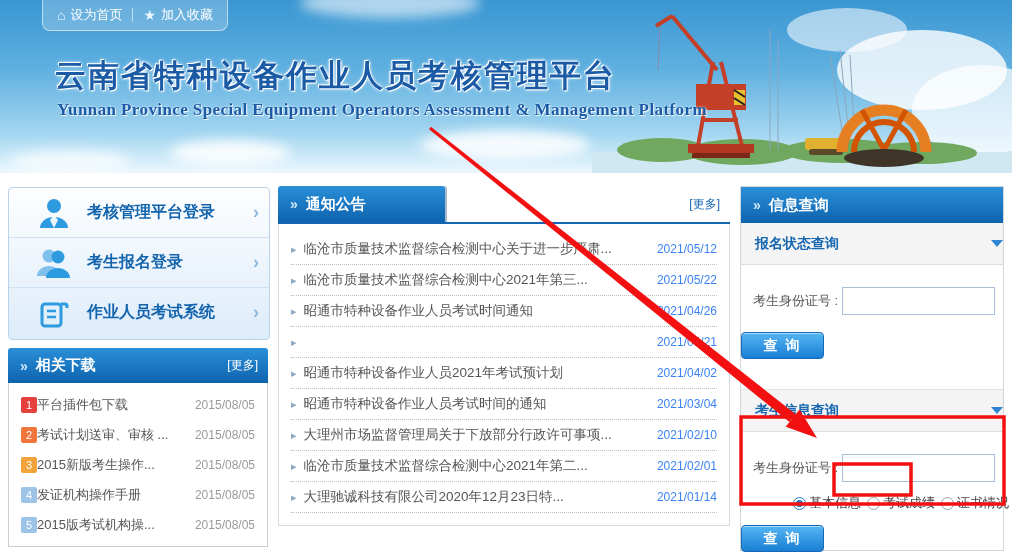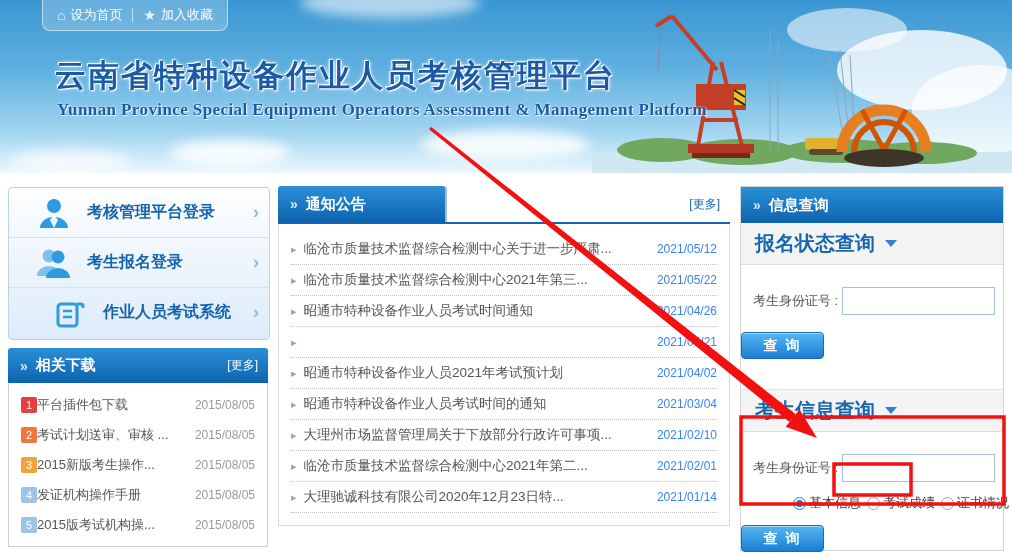--- a/index.html
+++ b/index.html
@@ -49,21 +49,21 @@
   
   .login-panel{
     position:absolute;left:8px;top:187px;width:260px;height:151px;
     border:1px solid #b9d3ea;border-radius:4px;
     background:linear-gradient(#fdfeff,#ddecfa);
   }
   .login-row{
     height:49px;display:flex;align-items:center;cursor:pointer;
     border-bottom:1px solid #cfe2f3;padding:0 10px 0 28px;
   }
-  .login-row:last-child{border-bottom:none;margin-left:16px;}
+  .login-row:last-child{border-bottom:none;}
   .login-icon{width:34px;height:34px;margin-right:16px;flex:0 0 auto;}
   .login-label{font-size:16px;font-weight:bold;color:#1464ad;}
   .login-chev{margin-left:auto;color:#8fb9dd;font-size:18px;font-weight:bold;}
   
   .dl-panel{position:absolute;left:8px;top:348px;width:260px;}
   .dl-head{height:35px;border-radius:3px 3px 0 0;}
   .dl-body{border:1px solid #ccc;border-top:none;background:#fff;padding:7px 0 6px;}
   .dl-row{display:flex;align-items:center;height:30px;padding:0 12px;cursor:pointer;}
   .dl-badge{
     width:16px;height:16px;flex:0 0 auto;border-radius:2px;
@@ -83,21 +83,21 @@
   .nt-date{margin-left:auto;font-size:12px;color:#3b82f6;}
   
   .q-panel{
     position:absolute;left:740px;top:186px;width:264px;height:365px;
     border:1px solid #d5d5d5;background:#fff;box-sizing:border-box;
   }
   .q-head{height:36px;}
   .q-sec{
     height:41px;background:#f4f4f4;border-bottom:1px solid #ddd;
     display:flex;align-items:center;padding-left:14px;
-    font-size:20px;font-weight:bold;color:#1666b0;cursor:pointer;
+    font-size:14px;font-weight:bold;color:#1666b0;cursor:pointer;justify-content:space-between;
   }
   .q-sec.second{border-top:1px solid #e3e3e3;}
   .chev-down{
     display:inline-block;width:0;height:0;margin-left:10px;
     border-left:6px solid transparent;border-right:6px solid transparent;
     border-top:7px solid #2e86d2;
   }
   .q-field{display:flex;align-items:center;padding:22px 10px 0 12px;}
   .q-label{font-size:13px;color:#555;white-space:nowrap;}
   .q-input{

